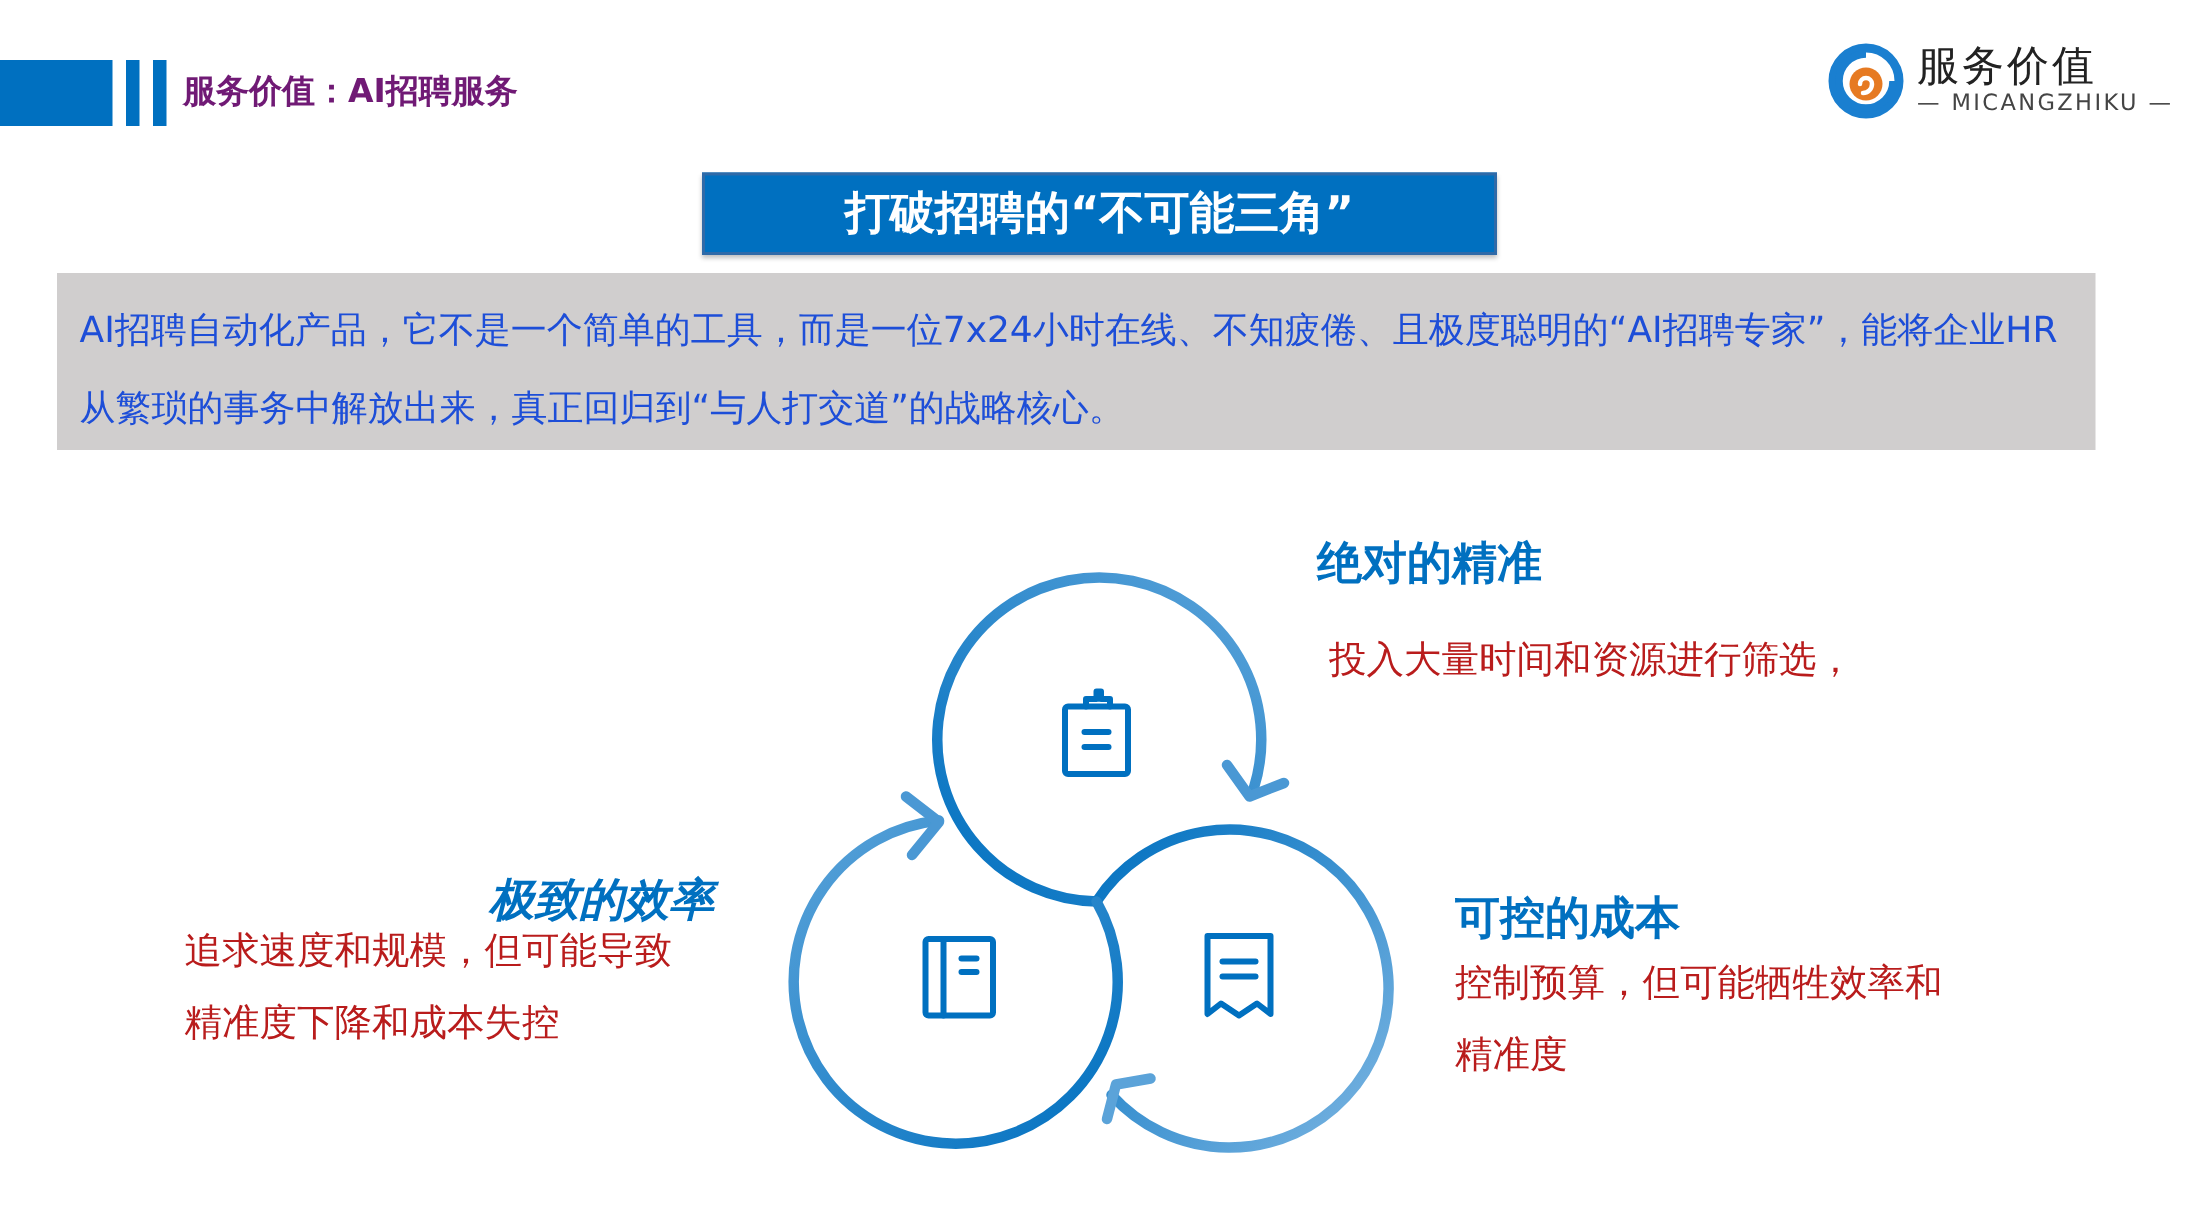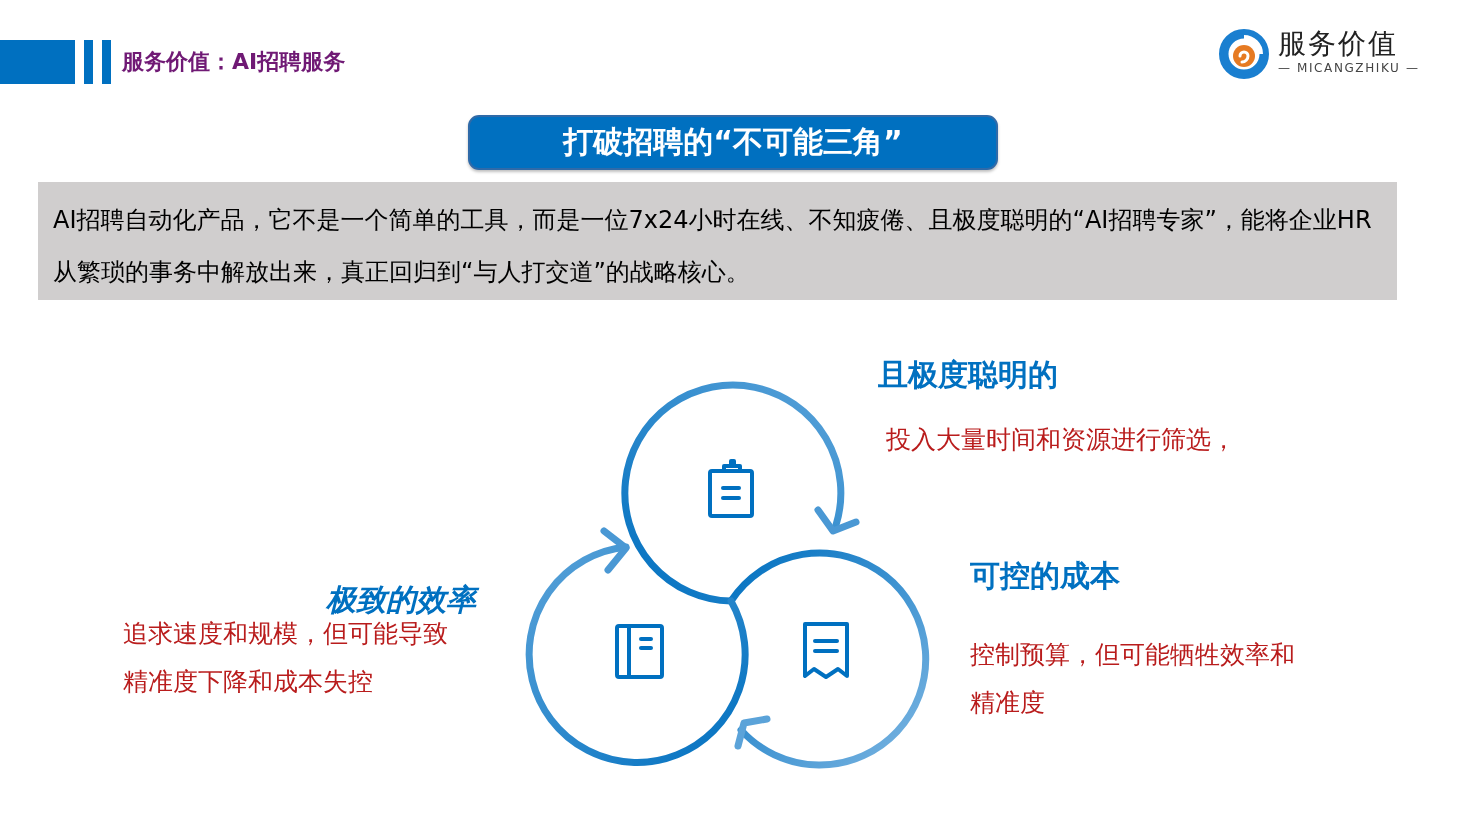--- a/index.html
+++ b/index.html
@@ -7,37 +7,37 @@
     body { position: relative; font-family: "DejaVu Sans", "Liberation Sans", sans-serif; color: #1a1a1a; }
 
     .hdr-bar1 { position: absolute; left: 0; top: 40px; width: 75px; height: 44px; background: #0070C0; }
     .hdr-bar2 { position: absolute; left: 84px; top: 40px; width: 9px; height: 44px; background: #0070C0; }
     .hdr-bar3 { position: absolute; left: 102px; top: 40px; width: 9px; height: 44px; background: #0070C0; }
     .page-title { position: absolute; left: 122px; top: 40px; height: 44px; line-height: 44px; font-size: 22px; font-weight: bold; color: #701a75; letter-spacing: 0px; white-space: nowrap; }
 
     .logo { position: absolute; left: 1218px; top: 26px; width: 190px; height: 54px; }
     .logo-mark { position: absolute; left: 0; top: 2px; width: 52px; height: 52px; }
     .logo-cn { position: absolute; left: 60px; top: 0px; font-size: 28px; color: #222; letter-spacing: 2px; white-space: nowrap; line-height: 36px; }
-    .logo-en { position: absolute; left: 60px; top: 36px; font-size: 12px; color: #444; letter-spacing: 1.6px; white-space: nowrap; line-height: 12px; }
+    .logo-en { position: absolute; left: 60px; top: 36px; font-size: 15px; color: #444; letter-spacing: 1.6px; white-space: nowrap; line-height: 12px; }
 
-    .banner { position: absolute; left: 468px; top: 115px; width: 530px; height: 55px; background: #0070C0; border: 2px solid #2f6aa8; border-radius: 11px; box-shadow: 0 2px 3px rgba(0,0,0,0.25); display: flex; align-items: center; justify-content: center; }
+    .banner { position: absolute; left: 468px; top: 115px; width: 530px; height: 55px; background: #0070C0; border: 2px solid #2f6aa8; border-radius: 0; box-shadow: 0 2px 3px rgba(0,0,0,0.25); display: flex; align-items: center; justify-content: center; }
     .banner-text { color: #fff; font-size: 30px; font-weight: bold; white-space: nowrap; }
 
     .intro { position: absolute; left: 38px; top: 182px; width: 1359px; height: 118px; background: #D0CECE; }
-    .intro-text { position: absolute; left: 15px; top: 12px; width: 1330px; font-size: 24px; line-height: 52px; color: #000000; }
+    .intro-text { position: absolute; left: 15px; top: 12px; width: 1330px; font-size: 24px; line-height: 52px; color: #1d4ed8; }
 
     .diagram { position: absolute; left: 0; top: 0; width: 1457px; height: 818px; pointer-events: none; }
     .diagram svg { position: absolute; left: 0; top: 0; }
 
     .label-title { position: absolute; font-size: 30px; font-weight: bold; color: #0070C0; white-space: nowrap; }
     .label-desc { position: absolute; font-size: 25px; line-height: 48px; color: #b91c1c; white-space: nowrap; }
 
     .t-precision { left: 878px; top: 355px; }
     .d-precision { left: 886px; top: 416px; }
-    .t-cost { left: 970px; top: 556px; }
+    .t-cost { left: 970px; top: 592px; }
     .d-cost { left: 970px; top: 631px; }
     .t-efficiency { left: 326px; top: 580px; font-style: italic; }
     .d-efficiency { left: 123px; top: 610px; }
   </style>
 </head>
 <body>
 
 <div class="hdr-bar1"></div>
 <div class="hdr-bar2"></div>
 <div class="hdr-bar3"></div>
@@ -109,21 +109,21 @@
     </g>
 
     <g fill="none" stroke="#0070C0" stroke-width="4" stroke-linejoin="round" stroke-linecap="round">
       <path d="M 805 624 L 847 624 L 847 676 L 838 669 L 826 677 L 814 669 L 805 676 Z"></path>
       <line x1="815" y1="641" x2="837" y2="641"></line>
       <line x1="815" y1="651" x2="837" y2="651"></line>
     </g>
   </svg>
 </div>
 
-<div class="label-title t-precision">且极度聪明的</div>
+<div class="label-title t-precision">绝对的精准</div>
 <div class="label-desc d-precision">
   <div>投入大量时间和资源进行筛选，</div>
 </div>
 
 <div class="label-title t-cost">可控的成本</div>
 <div class="label-desc d-cost">
   <div>控制预算，但可能牺牲效率和</div>
   <div>精准度</div>
 </div>
 

